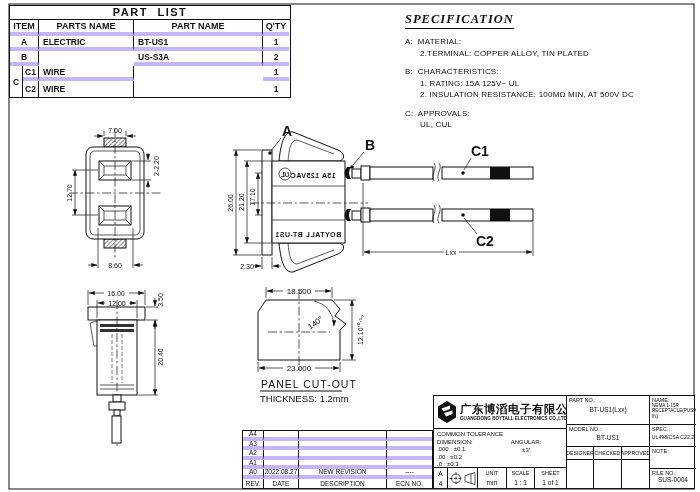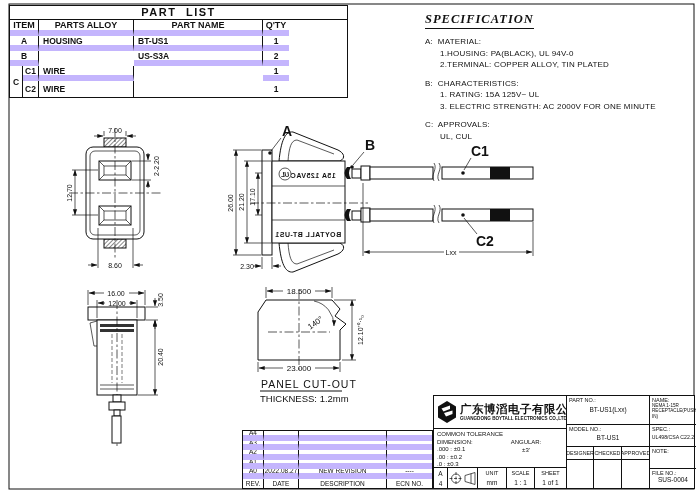--- a/index.html
+++ b/index.html
@@ -9,35 +9,35 @@
   .ln{stroke:#111;stroke-width:1;fill:none}
   .thin{stroke:#111;stroke-width:.7;fill:none}
   .cl{stroke:#111;stroke-width:.7;stroke-dasharray:9 2.5 2.5 2.5;fill:none}
   .hid{stroke:#444;stroke-width:.7;stroke-dasharray:4 2;fill:none}
   .dim{font-size:7px}
   .dim8{font-size:8px}
   .lbl{font-size:14px;font-weight:bold}
   .mark{font-size:7px;font-weight:bold;letter-spacing:.5px}
 
   
-  .partlist{position:absolute;left:9px;top:5px;width:339px;border:1px solid #111;
+  .partlist{position:absolute;left:9px;top:5px;width:282px;border:1px solid #111;
             background:#fff;font-weight:bold;box-sizing:border-box}
   .pl-title{height:13px;line-height:13px;border-bottom:1px solid #111;text-align:center;
             font-size:11px;letter-spacing:1.5px;word-spacing:5px}
   .pl-grid{display:grid;grid-template-columns:13px 16px 95px 129px 26px;
            grid-template-rows:16px 15px 15px 15px 16px;font-size:8.5px}
   .pl-grid>div{display:flex;align-items:center;justify-content:center;
                white-space:nowrap;overflow:hidden;box-sizing:border-box}
   .pl-grid .hd{font-size:9px}
   .pl-grid .lft{justify-content:flex-start;padding-left:4px}
   .br{border-right:1px solid #111}
-  .bb{border-bottom:6px solid #c4b5fd}
+  .bb{border-bottom:4px solid #c4b5fd}
 
   
-  .spec{position:absolute;left:425px;top:12px;width:272px;font-size:8px;letter-spacing:.2px}
+  .spec{position:absolute;left:405px;top:12px;width:272px;font-size:8px;letter-spacing:.2px}
   .spec-title{display:inline-block;font-family:"Liberation Serif",serif;font-style:italic;
               font-weight:bold;font-size:12.5px;letter-spacing:1px;
               border-bottom:1.5px solid #111;padding-bottom:1px;margin-bottom:7px}
   .spec-sec{margin-bottom:7px}
   .spec-head{line-height:11.5px;white-space:pre}
   .spec-line{padding-left:15px;line-height:11.5px;white-space:pre}
 
   
   .rev{position:absolute;left:242px;top:430px;width:191px;height:59px;border:1px solid #111;
        background:#fff;display:grid;grid-template-columns:21px 35px 88px 1fr;
@@ -273,26 +273,26 @@
     <line x1="260" y1="391" x2="342" y2="391" class="ln"></line>
     <text x="260" y="402" font-size="9.5">THICKNESS: 1.2mm</text>
   </g>
 </svg>
 
 
 <div class="partlist">
   <div class="pl-title">PART LIST</div>
   <div class="pl-grid">
     <div class="hd br bb" style="grid-column:1/3;grid-row:1">ITEM</div>
-    <div class="hd br bb" style="grid-column:3;grid-row:1">PARTS ALLOY</div>
+    <div class="hd br bb" style="grid-column:3;grid-row:1">PARTS NAME</div>
     <div class="hd br bb" style="grid-column:4;grid-row:1">PART NAME</div>
     <div class="hd bb" style="grid-column:5;grid-row:1">Q'TY</div>
 
     <div class="br bb" style="grid-column:1/3;grid-row:2">A</div>
-    <div class="br bb lft" style="grid-column:3;grid-row:2">HOUSING</div>
+    <div class="br bb lft" style="grid-column:3;grid-row:2">ELECTRIC</div>
     <div class="br bb lft" style="grid-column:4;grid-row:2">BT-US1</div>
     <div class="bb" style="grid-column:5;grid-row:2">1</div>
 
     <div class="br bb" style="grid-column:1/3;grid-row:3">B</div>
     <div class="br bb lft" style="grid-column:4;grid-row:3">US-S3A</div>
     <div class="bb" style="grid-column:5;grid-row:3">2</div>
 
     <div class="br" style="grid-column:1;grid-row:4/6">C</div>
     <div class="br bb" style="grid-column:2;grid-row:4">C1</div>
     <div class="br bb lft" style="grid-column:3;grid-row:4">WIRE</div>
@@ -302,27 +302,26 @@
     <div class="br lft" style="grid-column:3;grid-row:5">WIRE</div>
     <div style="grid-column:5;grid-row:5">1</div>
   </div>
 </div>
 
 
 <div class="spec">
   <div class="spec-title">SPECIFICATION</div>
   <div class="spec-sec">
     <div class="spec-head"><span>A:</span>  <span>MATERIAL:</span></div>
-    <div class="spec-line">1.HOUSING: PA(BLACK), UL 94V-0</div>
     <div class="spec-line">2.TERMINAL: COPPER ALLOY, TIN PLATED</div>
   </div>
   <div class="spec-sec">
     <div class="spec-head"><span>B:</span>  <span>CHARACTERISTICS:</span></div>
     <div class="spec-line">1. RATING: 15A 125V~ UL</div>
-    <div class="spec-line">3. ELECTRIC STRENGTH: AC 2000V FOR ONE MINUTE</div>
+    <div class="spec-line">2. INSULATION RESISTANCE: 100MΩ MIN, AT 500V DC</div>
   </div>
   <div class="spec-sec">
     <div class="spec-head"><span>C:</span>  <span>APPROVALS:</span></div>
     <div class="spec-line">UL, CUL</div>
   </div>
 </div>
 
 
 <div class="rev">
   <div class="br bb">A4</div>

